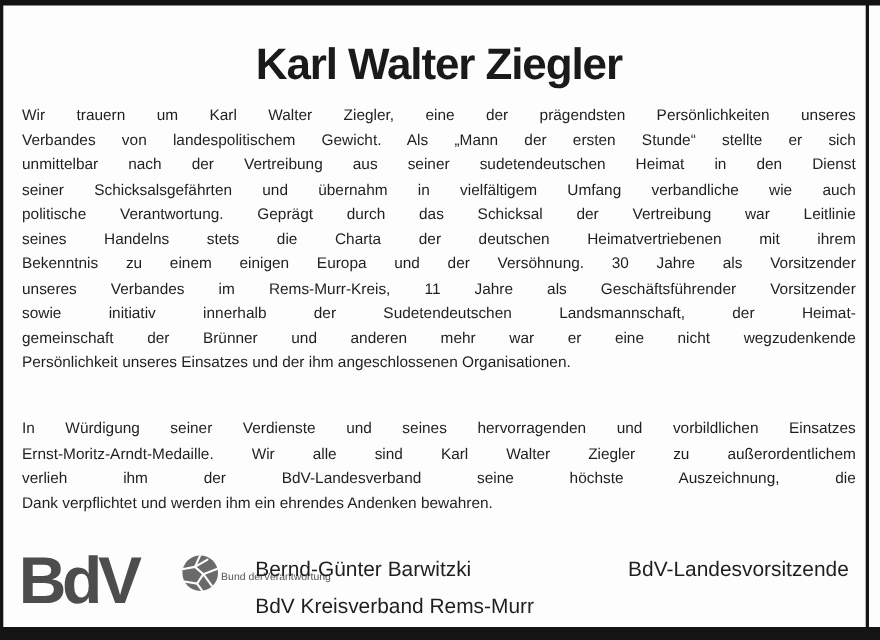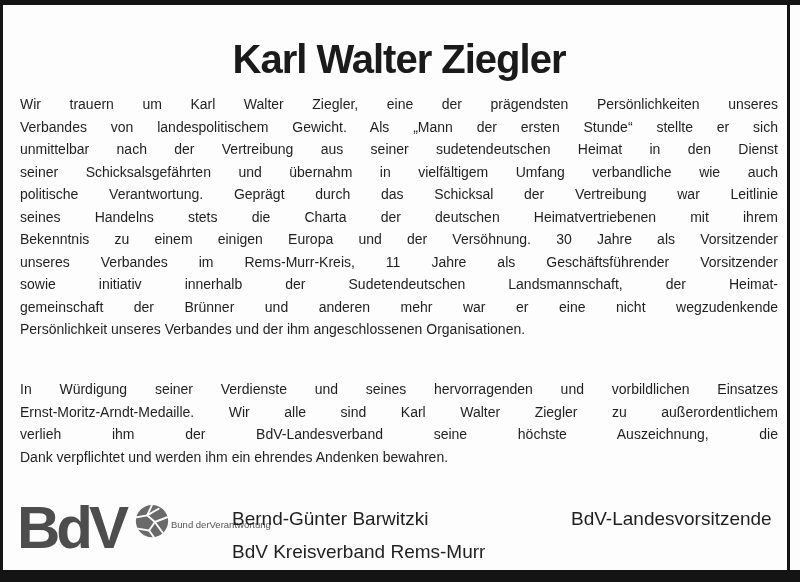--- a/index.html
+++ b/index.html
@@ -47,20 +47,21 @@
   .para-2 { top: 378px; }
   .jline      { text-align: justify; text-align-last: justify; }
   .jline.last { text-align: justify; text-align-last: left; }
 
   .logo {
     position: absolute;
     left: 17px;
     top: 500px;
     display: flex;
     align-items: flex-start;
+    gap: 30px;
   }
   .logo-acronym {
     font-size: 60px;
     line-height: 56px;
     font-weight: 700;
     letter-spacing: -4px;
     color: #4d4d4d;
   }
   .logo-right {
     margin-left: 8px;
@@ -103,21 +104,21 @@
     <div class="jline">Wir trauern um Karl Walter Ziegler, eine der prägendsten Persönlichkeiten unseres</div>
     <div class="jline">Verbandes von landespolitischem Gewicht. Als „Mann der ersten Stunde“ stellte er sich</div>
     <div class="jline">unmittelbar nach der Vertreibung aus seiner sudetendeutschen Heimat in den Dienst</div>
     <div class="jline">seiner Schicksalsgefährten und übernahm in vielfältigem Umfang verbandliche wie auch</div>
     <div class="jline">politische Verantwortung. Geprägt durch das Schicksal der Vertreibung war Leitlinie</div>
     <div class="jline">seines Handelns stets die Charta der deutschen Heimatvertriebenen mit ihrem</div>
     <div class="jline">Bekenntnis zu einem einigen Europa und der Versöhnung. 30 Jahre als Vorsitzender</div>
     <div class="jline">unseres Verbandes im Rems-Murr-Kreis, 11 Jahre als Geschäftsführender Vorsitzender</div>
     <div class="jline">sowie initiativ innerhalb der Sudetendeutschen Landsmannschaft, der Heimat-</div>
     <div class="jline">gemeinschaft der Brünner und anderen mehr war er eine nicht wegzudenkende</div>
-    <div class="jline last">Persönlichkeit unseres Verbandes und der ihm angeschlossenen Organisationen.</div>
+    <div class="jline last">Persönlichkeit unseres Einsatzes und der ihm angeschlossenen Organisationen.</div>
   </div>
 
 <div class="para para-2">
     <div class="jline">In Würdigung seiner Verdienste und seines hervorragenden und vorbildlichen Einsatzes</div>
     <div class="jline">Ernst-Moritz-Arndt-Medaille. Wir alle sind Karl Walter Ziegler zu außerordentlichem</div>
     <div class="jline">verlieh ihm der BdV-Landesverband seine höchste Auszeichnung, die</div>
     <div class="jline last">Dank verpflichtet und werden ihm ein ehrendes Andenken bewahren.</div>
   </div>
 
 <div class="logo">

